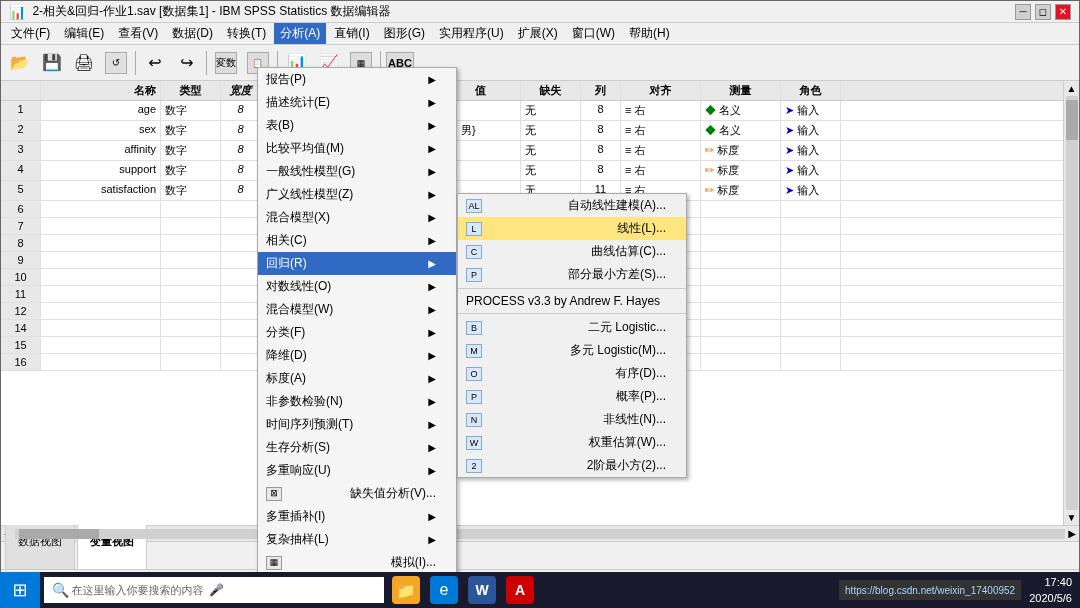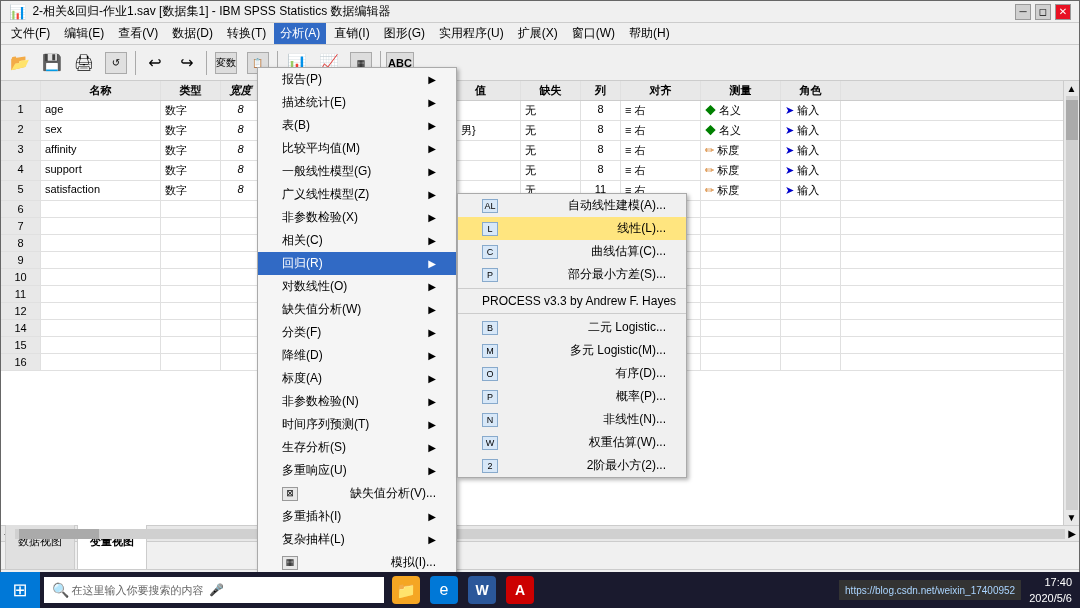--- a/index.html
+++ b/index.html
@@ -69,21 +69,21 @@
       border-bottom: 1px solid #ccc;
     }
     .grid-col-header {
       border-right: 1px solid #ccc;
       text-align: center;
       padding: 2px 4px;
       font-weight: bold;
       font-size: 11px;
       background: #e8e8e8;
     }
-    .col-name { width: 120px; }
+    .col-name { width: 120px; text-align: right; }
     .col-type { width: 60px; }
     .col-width { width: 40px; font-style: italic; }
     .col-decimal { width: 60px; }
     .col-value { width: 80px; }
     .col-miss { width: 60px; }
     .col-cols { width: 40px; }
     .col-align { width: 80px; }
     .col-measure { width: 80px; }
     .col-role { width: 60px; }
 
@@ -140,21 +140,21 @@
       border: 1px solid #aaa;
       box-shadow: 2px 2px 4px rgba(0,0,0,0.3);
       min-width: 180px;
       z-index: 200;
       font-size: 12px;
     }
     .menu-popup-item {
       display: flex;
       align-items: center;
       justify-content: space-between;
-      padding: 3px 20px 3px 24px;
+      padding: 3px 20px 3px 8px;
       cursor: pointer;
       white-space: nowrap;
     }
     .menu-popup-separator { height: 1px; background: #ccc; margin: 2px 0; }
     .menu-arrow { font-size: 10px; }
     
     .spss-window {
       position: relative;
       width: 1080px;
       height: 572px;
@@ -514,37 +514,37 @@
         </div>
         <div class="menu-popup-item">
           <span>一般线性模型(G)</span>
             <span class="menu-arrow">▶</span>
         </div>
         <div class="menu-popup-item">
           <span>广义线性模型(Z)</span>
             <span class="menu-arrow">▶</span>
         </div>
         <div class="menu-popup-item">
-          <span>非参数检验(X)</span>
+          <span>混合模型(X)</span>
             <span class="menu-arrow">▶</span>
         </div>
         <div class="menu-popup-item">
           <span>相关(C)</span>
             <span class="menu-arrow">▶</span>
         </div>
         <div class="menu-popup-item" style="background:#316AC5; color:white;">
           <span>回归(R)</span>
             <span class="menu-arrow">▶</span>
         </div>
         <div class="menu-popup-item">
           <span>对数线性(O)</span>
             <span class="menu-arrow">▶</span>
         </div>
         <div class="menu-popup-item">
-          <span>缺失值分析(W)</span>
+          <span>混合模型(W)</span>
             <span class="menu-arrow">▶</span>
         </div>
         <div class="menu-popup-item">
           <span>分类(F)</span>
             <span class="menu-arrow">▶</span>
         </div>
         <div class="menu-popup-item">
           <span>降维(D)</span>
             <span class="menu-arrow">▶</span>
         </div>

